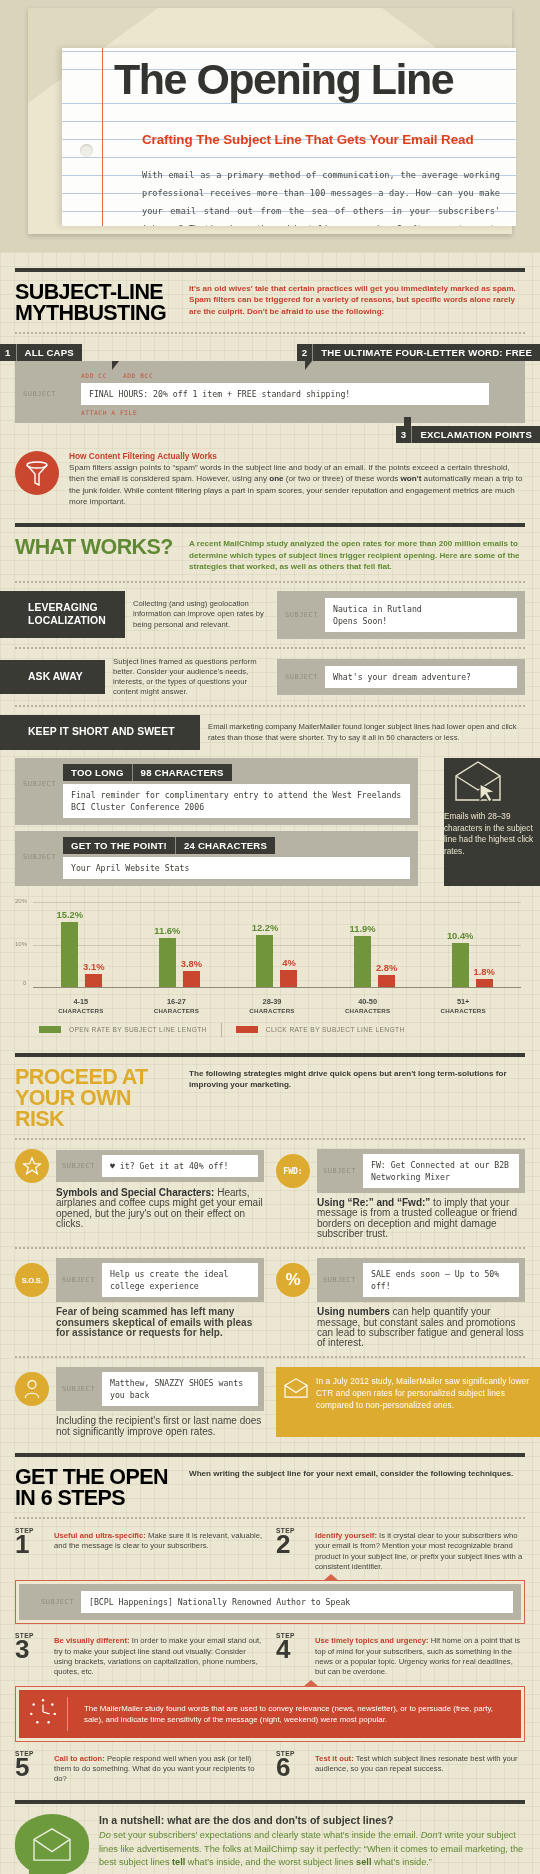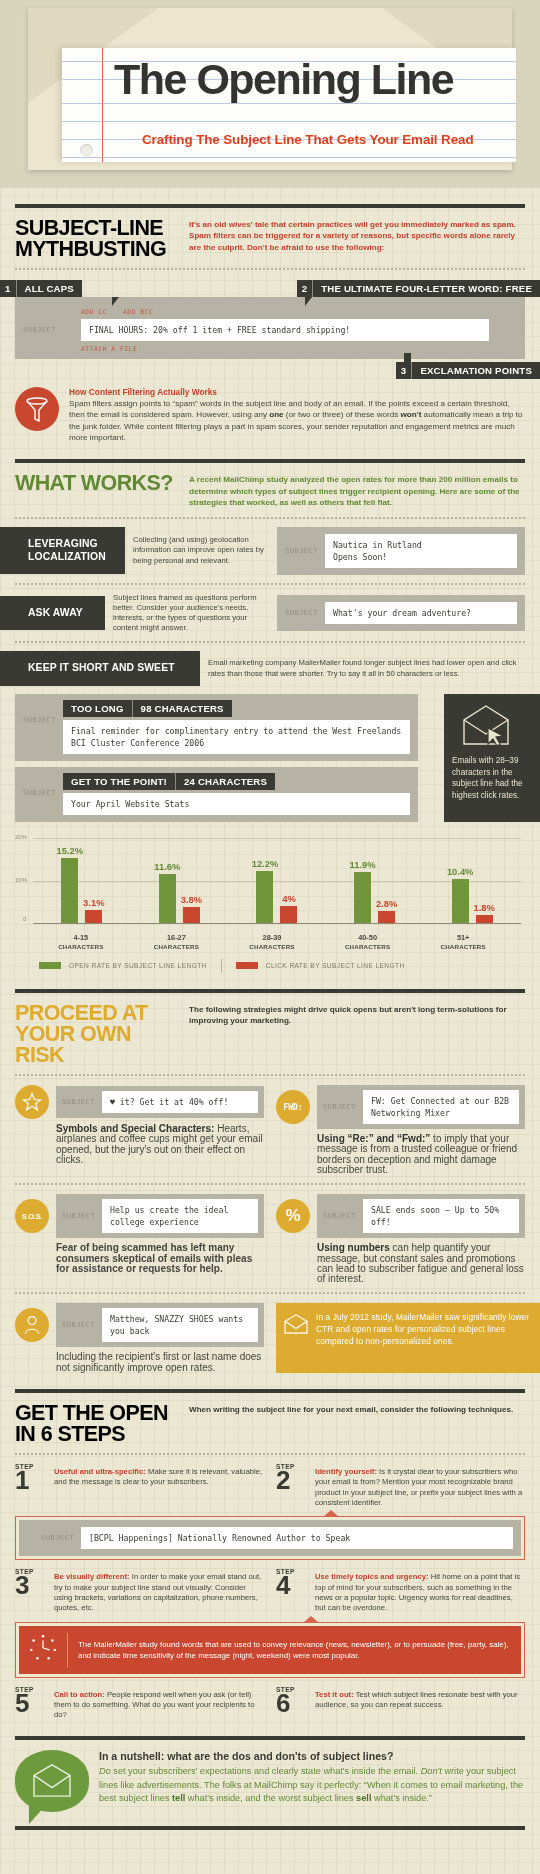--- a/index.html
+++ b/index.html
@@ -16,21 +16,21 @@
     background:
       repeating-linear-gradient(to right, rgba(150,150,120,.13) 0 1px, transparent 1px 14px),
       repeating-linear-gradient(to bottom, rgba(150,150,120,.13) 0 1px, transparent 1px 14px),
       #ece7d2;
     z-index:0;
   }
   .wrap{ position:relative; z-index:1; }
 
   
   .hero{
-    position:relative; height:188px; overflow:hidden;
+    position:relative; height:252px; overflow:hidden;
     background:#d9d4bc;
   }
   .env-back{
     position:absolute; left:28px; right:28px; top:8px; bottom:18px;
     background:#ece6cf;
     box-shadow:0 2px 5px rgba(0,0,0,.18);
   }
   .env-flapL, .env-flapR{
     position:absolute; top:8px; width:0;height:0;
   }
@@ -163,21 +163,21 @@
   .steps{ display:flex; gap:12px; }
   .step{ flex:1; display:flex; gap:7px; }
   .stepnum{ width:32px; flex:0 0 32px; text-align:left; }
   .stepnum .w{ font-size:6.6px; font-weight:bold; color:#3a3a34; letter-spacing:.4px; }
   .stepnum .n{ font-size:26px; font-weight:bold; color:#3a3a34; line-height:.8; }
   .steptxt{ font-size:7.7px; line-height:10.3px; color:#46463f; padding-top:4px; }
   .steptxt b{ color:#c63f2b;margin-top:45px; }
 
   .hl-box{ border:1.5px solid #d5644a; padding:3px; margin:8px 0; position:relative; background:#efe9d4; }
   .hl-box.red{ border-color:#d5644a; }
-  .redbanner{ background:#c9472f; color:#fff; display:flex; gap:10px; align-items:center; padding:7px 9px; }
+  .redbanner{ background:#c9472f; color:#fff; display:flex; gap:16px; align-items:center; padding:7px 9px; }
   .redbanner .t{ font-size:7.9px; line-height:11px; }
   .notch{
     position:absolute; top:-7px; left:50%; margin-left:-8px; width:0;height:0;
     border-left:8px solid transparent; border-right:8px solid transparent; border-bottom:7px solid #d5644a;
   }
 
   
   .nut{ display:flex; gap:10px; align-items:flex-start; margin-top:8px; }
   .bubble{
     width:74px; height:62px; flex:0 0 74px; background:#6d9a3c; border-radius:50%/46%;
@@ -187,21 +187,21 @@
     content:""; position:absolute; left:14px; bottom:-12px;
     border-left:0 solid transparent; border-right:18px solid transparent; border-top:20px solid #6d9a3c;
   }
   .nuthead{ font-size:10.6px; font-weight:bold; color:#3a3a34; margin-bottom:3px; }
   .nutbody{ font-size:9.2px; line-height:13.4px; color:#5f8a33; }
   .nutbody i{ color:#5f8a33; }
   .nutbody b{ color:#4a7326; }
 
   .emails-note{
     background:#3a3a34; color:#e9e4cc; font-size:8.2px; line-height:11.5px;
-    padding:8px; width:96px; flex:0 0 96px;margin-left:20px;
+    width:96px; flex:0 0 96px;margin-left:20px;
   }
 </style>
 </head>
 <body>
 
 <div class="paperbg"></div>
 <div class="wrap">
 
   <div class="hero">
     <div class="env-back"></div>

